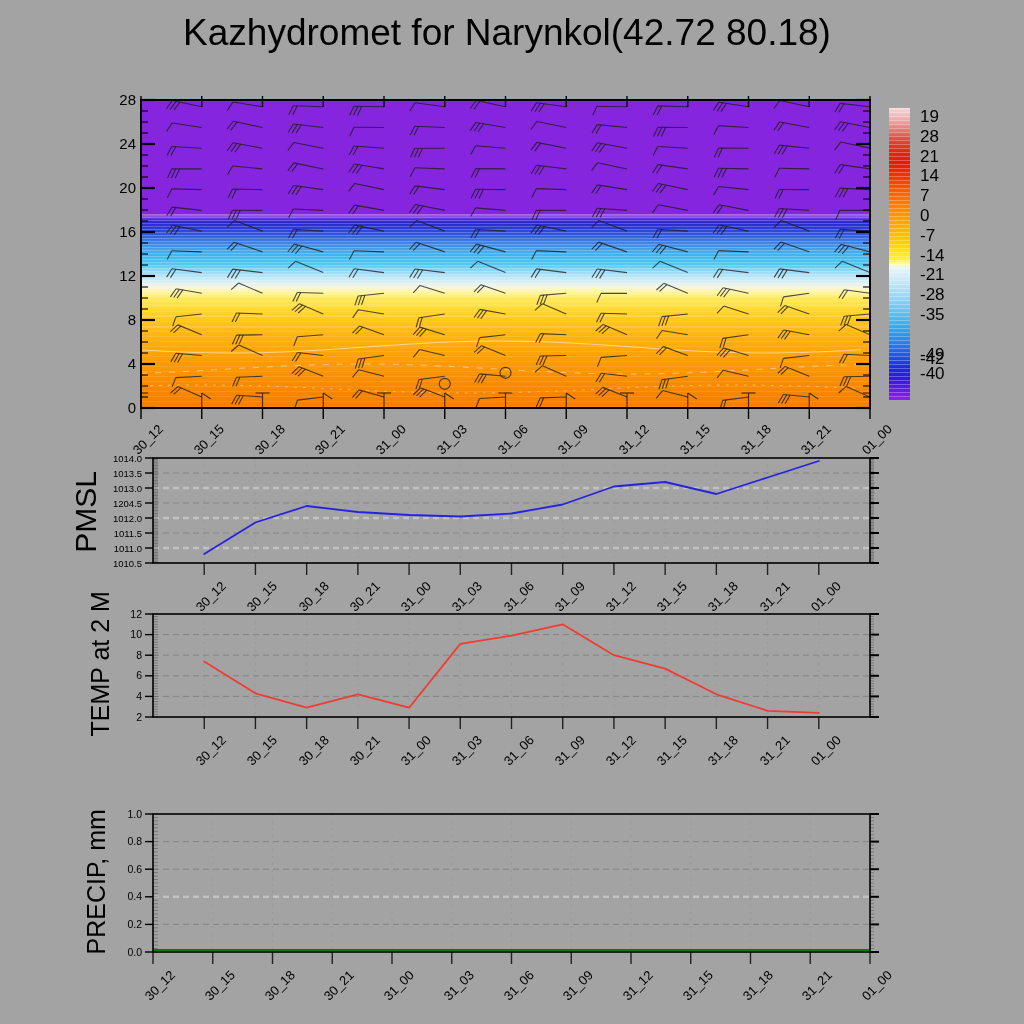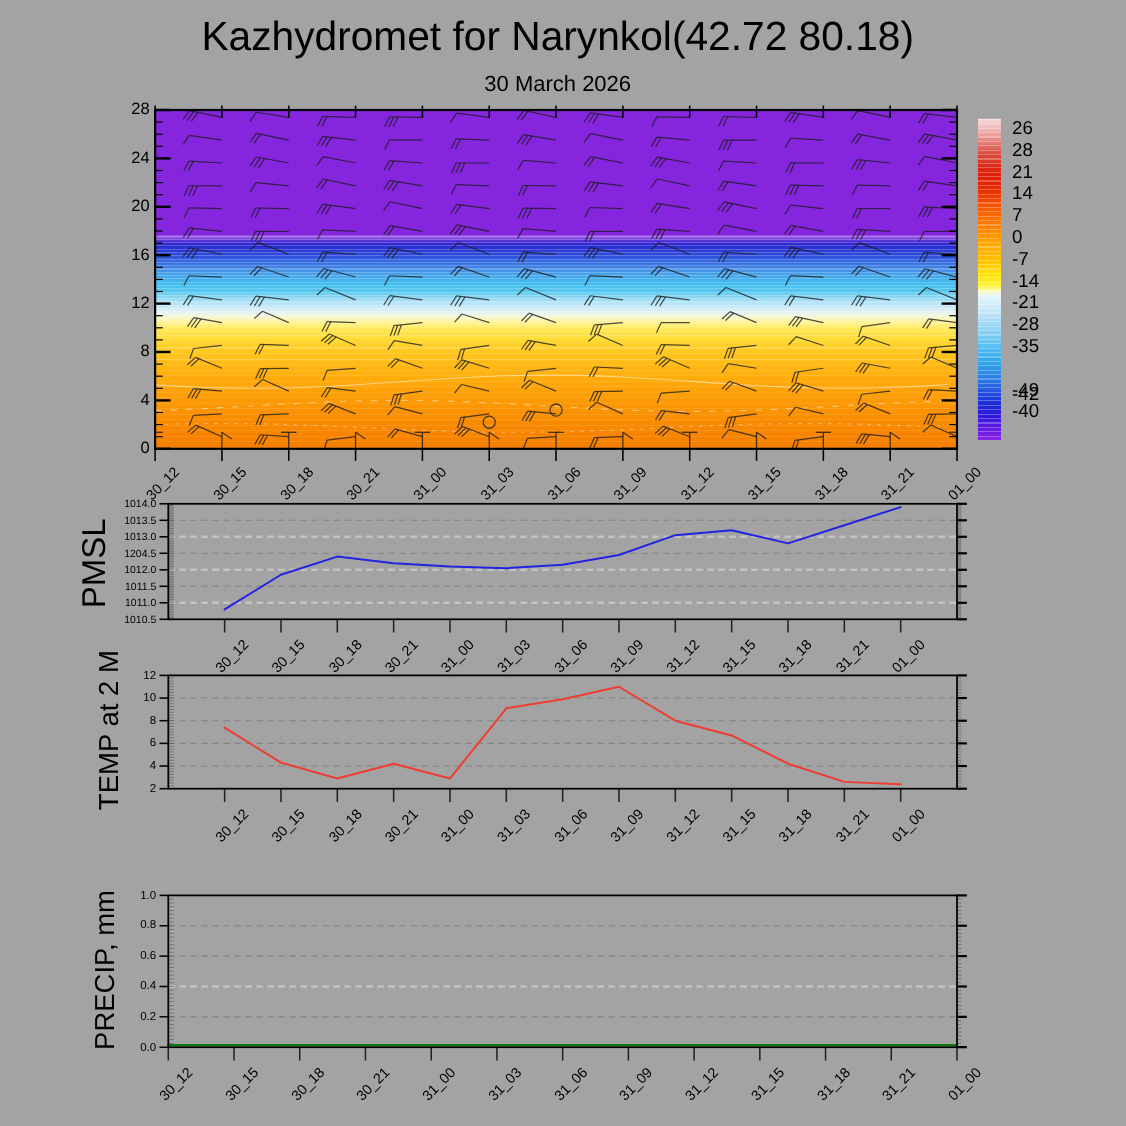--- a/index.html
+++ b/index.html
@@ -24,21 +24,20 @@
   .lbl{position:absolute;white-space:nowrap;color:#000;line-height:1;}
   .tlab{position:absolute;width:90px;text-align:right;transform-origin:100% 0;
         transform:rotate(-45deg);font-size:13px;white-space:nowrap;line-height:1;}
   .r{text-align:right;}
 </style>
 </head>
 <body>
 
 <div id="canvas">
   <h1 id="page-title">Kazhydromet for Narynkol(42.72 80.18)</h1>
-  <div id="chart-subtitle">30 March 2026</div>
 
   <div id="heatmap-bg" style="background: linear-gradient(rgb(133, 38, 222) 0%, rgb(133, 38, 222) 37%, rgb(154, 102, 232) 37.4%, rgb(122, 63, 224) 38.1%, rgb(75, 47, 214) 38.8%, rgb(43, 40, 207) 39.8%, rgb(42, 58, 212) 41.5%, rgb(47, 86, 220) 43.5%, rgb(63, 125, 228) 46%, rgb(71, 163, 234) 48.5%, rgb(63, 186, 238) 51%, rgb(85, 200, 240) 53.5%, rgb(147, 217, 244) 55.5%, rgb(199, 233, 248) 58%, rgb(234, 244, 240) 60%, rgb(248, 247, 216) 61%, rgb(255, 244, 154) 62.5%, rgb(255, 233, 92) 64.5%, rgb(255, 219, 54) 67.5%, rgb(255, 203, 36) 70.5%, rgb(255, 187, 22) 74.5%, rgb(255, 171, 12) 79.5%, rgb(252, 154, 5) 85.5%, rgb(248, 138, 1) 92.5%, rgb(245, 125, 0) 100%);"></div>
   <div id="stripes-cold"></div>
   <div id="stripes-warm"></div>
 
   <div id="colorbar" style="background: linear-gradient(rgb(246, 215, 216) 0%, rgb(240, 185, 187) 3%, rgb(228, 130, 125) 7%, rgb(218, 74, 60) 11%, rgb(217, 42, 22) 15%, rgb(226, 28, 2) 19%, rgb(239, 58, 0) 24%, rgb(248, 92, 0) 28%, rgb(255, 125, 0) 33%, rgb(255, 160, 0) 38%, rgb(255, 193, 0) 44%, rgb(255, 223, 0) 48%, rgb(255, 242, 60) 52%, rgb(253, 252, 175) 53.5%, rgb(231, 244, 250) 55%, rgb(194, 230, 248) 60%, rgb(151, 213, 244) 65%, rgb(96, 194, 240) 70%, rgb(53, 170, 238) 75%, rgb(43, 133, 232) 80%, rgb(37, 83, 224) 85%, rgb(29, 43, 214) 89%, rgb(51, 24, 220) 93%, rgb(106, 28, 228) 97%, rgb(140, 34, 234) 100%);"></div>
   <div id="colorbar-stripes"></div>
 
   <div class="ylab" id="ylab-pmsl">PMSL</div>
   <div class="ylab" id="ylab-temp">TEMP at 2 M</div>
@@ -1210,21 +1209,21 @@
         <line x1="690.75" y1="952" x2="690.75" y2="964" stroke="#222" stroke-width="1.4"></line>
         <line x1="750.5" y1="952" x2="750.5" y2="964" stroke="#222" stroke-width="1.4"></line>
         <line x1="810.25" y1="952" x2="810.25" y2="964" stroke="#222" stroke-width="1.4"></line>
         <line x1="870" y1="952" x2="870" y2="964" stroke="#222" stroke-width="1.4"></line>
         <polyline points="153.0,950.0 212.8,950.0 272.5,950.0 332.3,950.0 392.0,950.0 451.8,950.0 511.5,950.0 571.3,950.0 631.0,950.0 690.8,950.0 750.5,950.0 810.3,950.0 870.0,950.0" fill="none" stroke="#0a7a0a" stroke-width="1.8" stroke-linejoin="round" stroke-linecap="round"></polyline>
         <rect x="153" y="814" width="717" height="138" fill="none" stroke="#000" stroke-width="1.6"></rect>
       </g>
     </svg>
 
   <div id="labels">
-      <span class="lbl" style="left: 920px; top: 108.052px; font-size: 17px;">26</span>
+      <span class="lbl" style="left: 920px; top: 108.052px; font-size: 17px;">19</span>
       <span class="lbl" style="left: 920px; top: 127.85px; font-size: 17px;">28</span>
       <span class="lbl" style="left: 920px; top: 147.647px; font-size: 17px;">21</span>
       <span class="lbl" style="left: 920px; top: 167.445px; font-size: 17px;">14</span>
       <span class="lbl" style="left: 920px; top: 187.242px; font-size: 17px;">7</span>
       <span class="lbl" style="left: 920px; top: 207.04px; font-size: 17px;">0</span>
       <span class="lbl" style="left: 920px; top: 226.838px; font-size: 17px;">-7</span>
       <span class="lbl" style="left: 920px; top: 246.635px; font-size: 17px;">-14</span>
       <span class="lbl" style="left: 920px; top: 266.433px; font-size: 17px;">-21</span>
       <span class="lbl" style="left: 920px; top: 286.23px; font-size: 17px;">-28</span>
       <span class="lbl" style="left: 920px; top: 306.028px; font-size: 17px;">-35</span>

